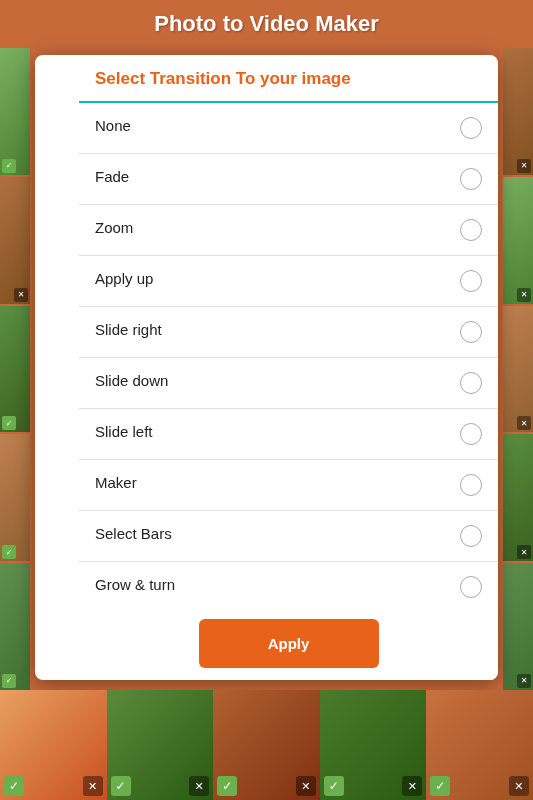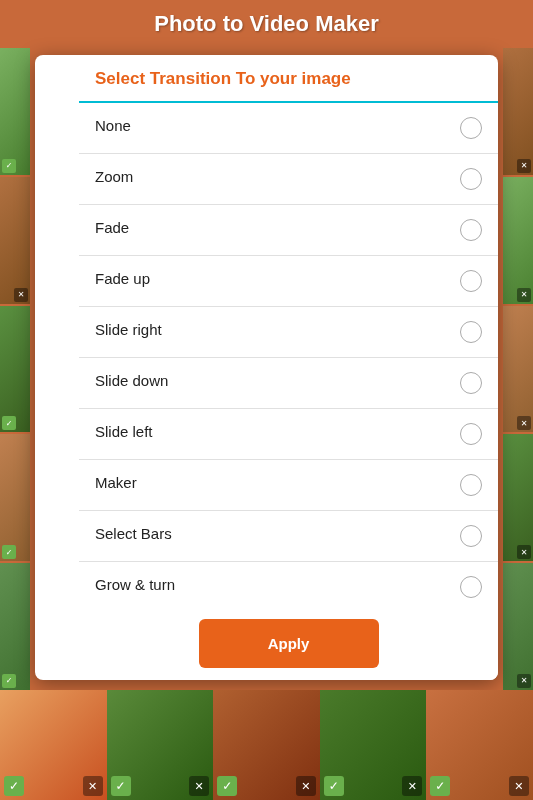--- a/index.html
+++ b/index.html
@@ -295,29 +295,29 @@
     <span class="dialog-title">Select Transition To your image</span>
   </div>
 
   <div class="dialog-options" id="options-container">
 
   <div class="option-row">
         <span class="option-label">None</span>
         <div class="radio-circle"></div>
       </div>
       <div class="option-row">
+        <span class="option-label">Fade</span>
+        <div class="radio-circle"></div>
+      </div>
+      <div class="option-row">
         <span class="option-label">Zoom</span>
         <div class="radio-circle"></div>
       </div>
       <div class="option-row">
-        <span class="option-label">Fade</span>
-        <div class="radio-circle"></div>
-      </div>
-      <div class="option-row">
-        <span class="option-label">Fade up</span>
+        <span class="option-label">Apply up</span>
         <div class="radio-circle"></div>
       </div>
       <div class="option-row">
         <span class="option-label">Slide right</span>
         <div class="radio-circle"></div>
       </div>
       <div class="option-row">
         <span class="option-label">Slide down</span>
         <div class="radio-circle"></div>
       </div>

